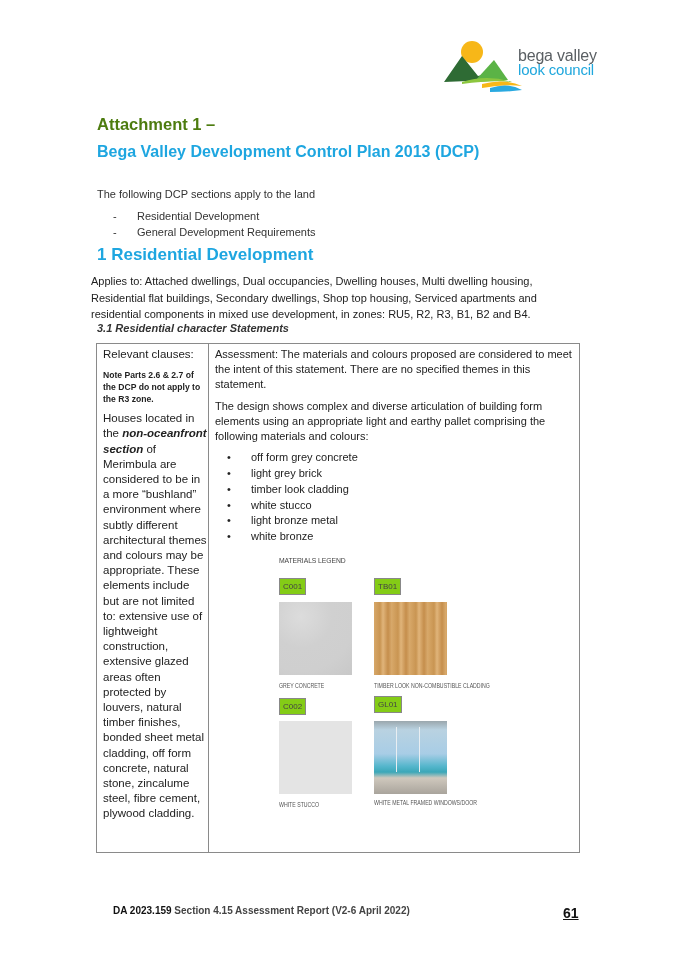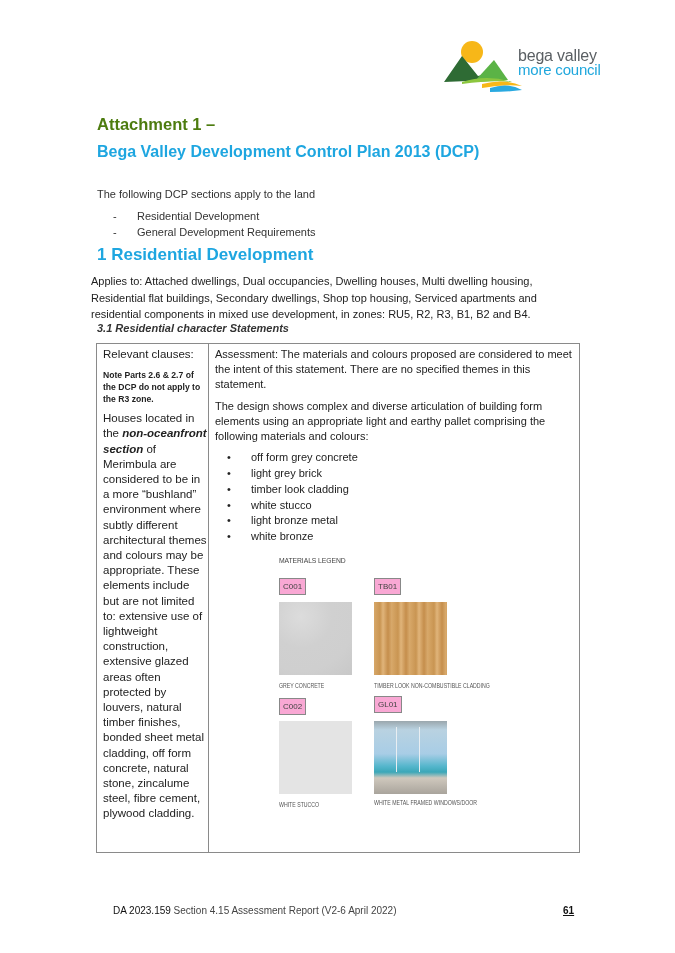--- a/index.html
+++ b/index.html
@@ -31,47 +31,47 @@
   .left-col .desc { margin-top: 6px; }
 
   .right-col { position: absolute; left: 118px; top: 3px; width: 360px; font-size: 11px; color: #222; line-height: 15.2px; }
   .right-col p { margin: 0 0 6px 0; }
   .mat-list { margin: 6px 0 0 0; padding: 0; list-style: none; line-height: 15.8px; }
   .mat-list li { position: relative; padding-left: 24px; margin-left: 12px; }
   .mat-list li::before { content: "•"; position: absolute; left: 0; top: 0; font-size: 11px; }
 
   .legend { position: absolute; left: 162px; top: 202px; width: 265px; height: 270px; }
   .legend-title { position: absolute; left: 20px; top: 10px; font-size: 8px; color: #444; transform: scaleX(0.85); transform-origin: left; letter-spacing: -0.1px; }
-  .code-box { position: absolute; border: 1.5px solid #888; font-size: 8px; color: #444; padding: 1px 3px; height: 13px; line-height: 13px; background: #f9a8d4; }
+  .code-box { position: absolute; border: 1.5px solid #888; font-size: 8px; color: #444; padding: 1px 3px; height: 13px; line-height: 13px; background: #84cc16; }
   .swatch { position: absolute; width: 73px; height: 73px; }
   .sw-concrete { background: radial-gradient(circle at 30% 20%, #dcdcdc, #d0d0d0 40%, #cfcfcf 70%, #c8c8c8); }
   .sw-timber { background: repeating-linear-gradient(90deg, #d7a768 0px, #c99552 6px, #e0b47a 9px, #c58e4c 14px, #d9ab6e 18px); }
   .sw-stucco { background: #e4e4e4; }
   .sw-glass { background: linear-gradient(180deg, #9aa7ad 0%, #b9d2e1 12%, #a8cde6 45%, #55b6cc 62%, #3ba7b8 70%, #cfc8bd 78%, #a9a49c 100%); }
   .sw-glass .frame { position: absolute; top: 8%; width: 1px; height: 62%; background: #e8eef2; }
   .swatch-label { position: absolute; font-size: 6.5px; color: #555; white-space: nowrap; transform: scaleX(0.8); transform-origin: left; }
 
-  .footer-left { position: absolute; left: 97px; top: 905px; font-size: 10px; font-weight: normal; color: #111; padding-left: 16px; }
+  .footer-left { position: absolute; left: 97px; top: 905px; font-size: 10px; font-weight: bold; color: #111; padding-left: 16px; }
   .footer-left .grey { color: #444; }
-  .footer-right { position: absolute; left: 563px; top: 905px; font-size: 10px; font-weight: bold; color: #111; text-decoration: underline; }
+  .footer-right { position: absolute; left: 563px; top: 905px; font-size: 14px; font-weight: bold; color: #111; text-decoration: underline; }
 </style>
 </head>
 <body>
 
 <div class="logo">
   <svg width="80" height="56" viewBox="0 0 80 56">
     <circle cx="30" cy="14" r="11" fill="#f7b718"></circle>
     <path d="M2 44 L20 18 L36 38 L44 36 L50 42 Z" fill="#2e6b34"></path>
     <path d="M32 44 L52 22 L66 42 Z" fill="#5bb346"></path>
     <path d="M20 44 Q45 36 70 44 Q50 42 20 46 Z" fill="#8cc63f"></path>
     <path d="M40 46 Q62 40 80 48 Q62 46 40 50 Z" fill="#f7b718"></path>
     <path d="M48 50 Q66 44 80 52 Q66 54 48 54 Z" fill="#29a9e0"></path>
   </svg>
   <div class="logo-text1">bega valley</div>
-  <div class="logo-text2">more council</div>
+  <div class="logo-text2">look council</div>
 </div>
 
 <div class="att-title">Attachment 1 –</div>
 <div class="doc-title">
   <div>Bega Valley Development Control Plan 2013 (DCP)</div>
 </div>
 
 <div class="intro">The following DCP sections apply to the land</div>
 <ul class="sections-list">
   <li><span class="dash">-</span><span>Residential Development</span></li>

